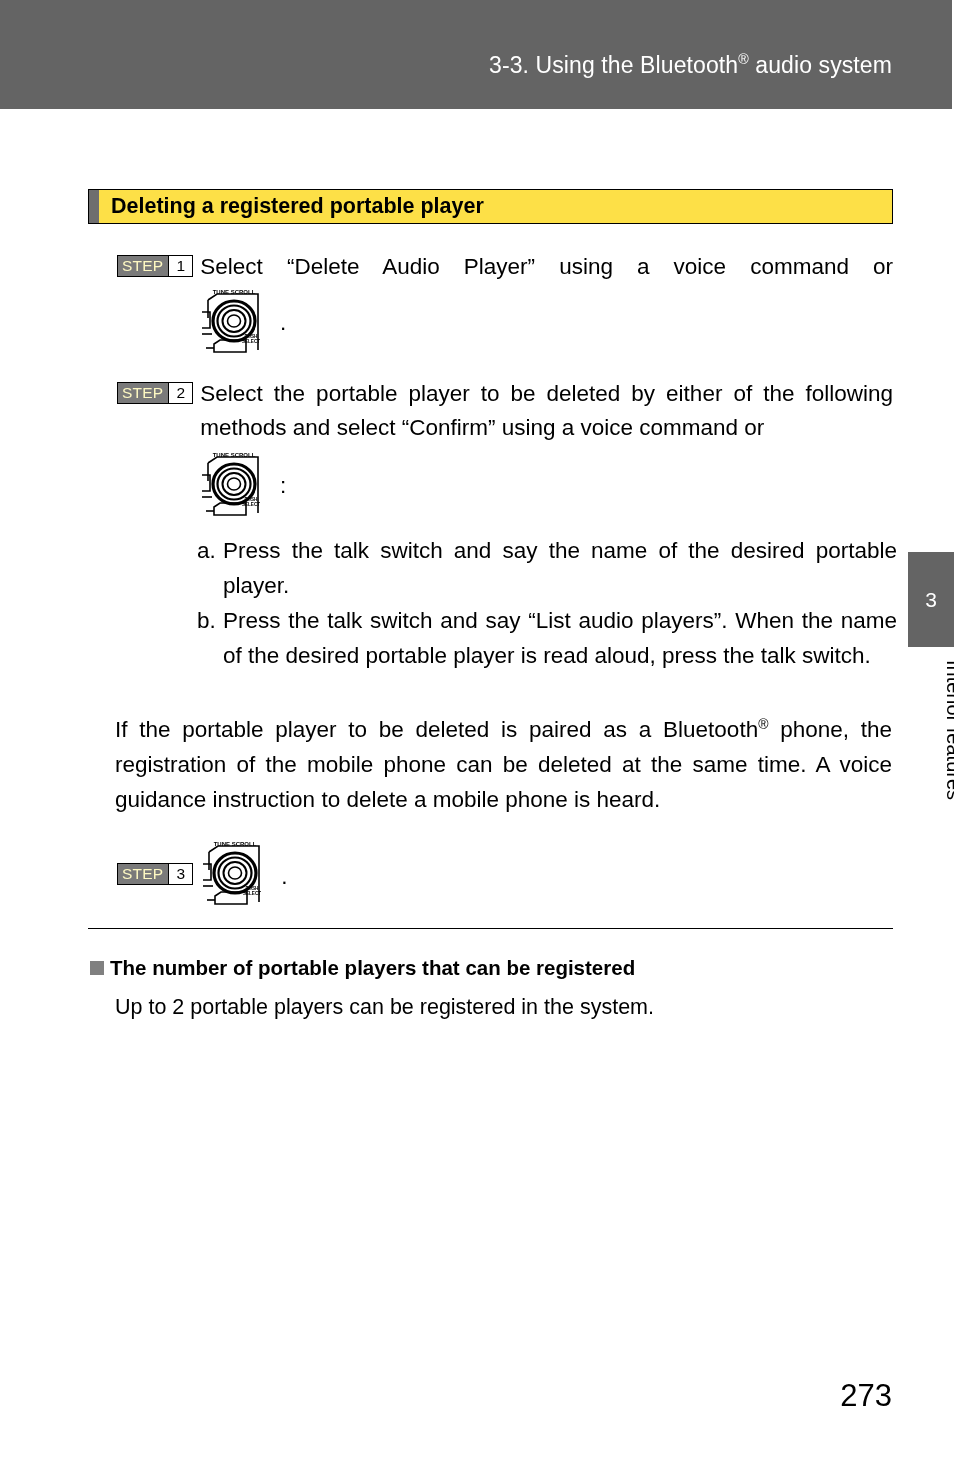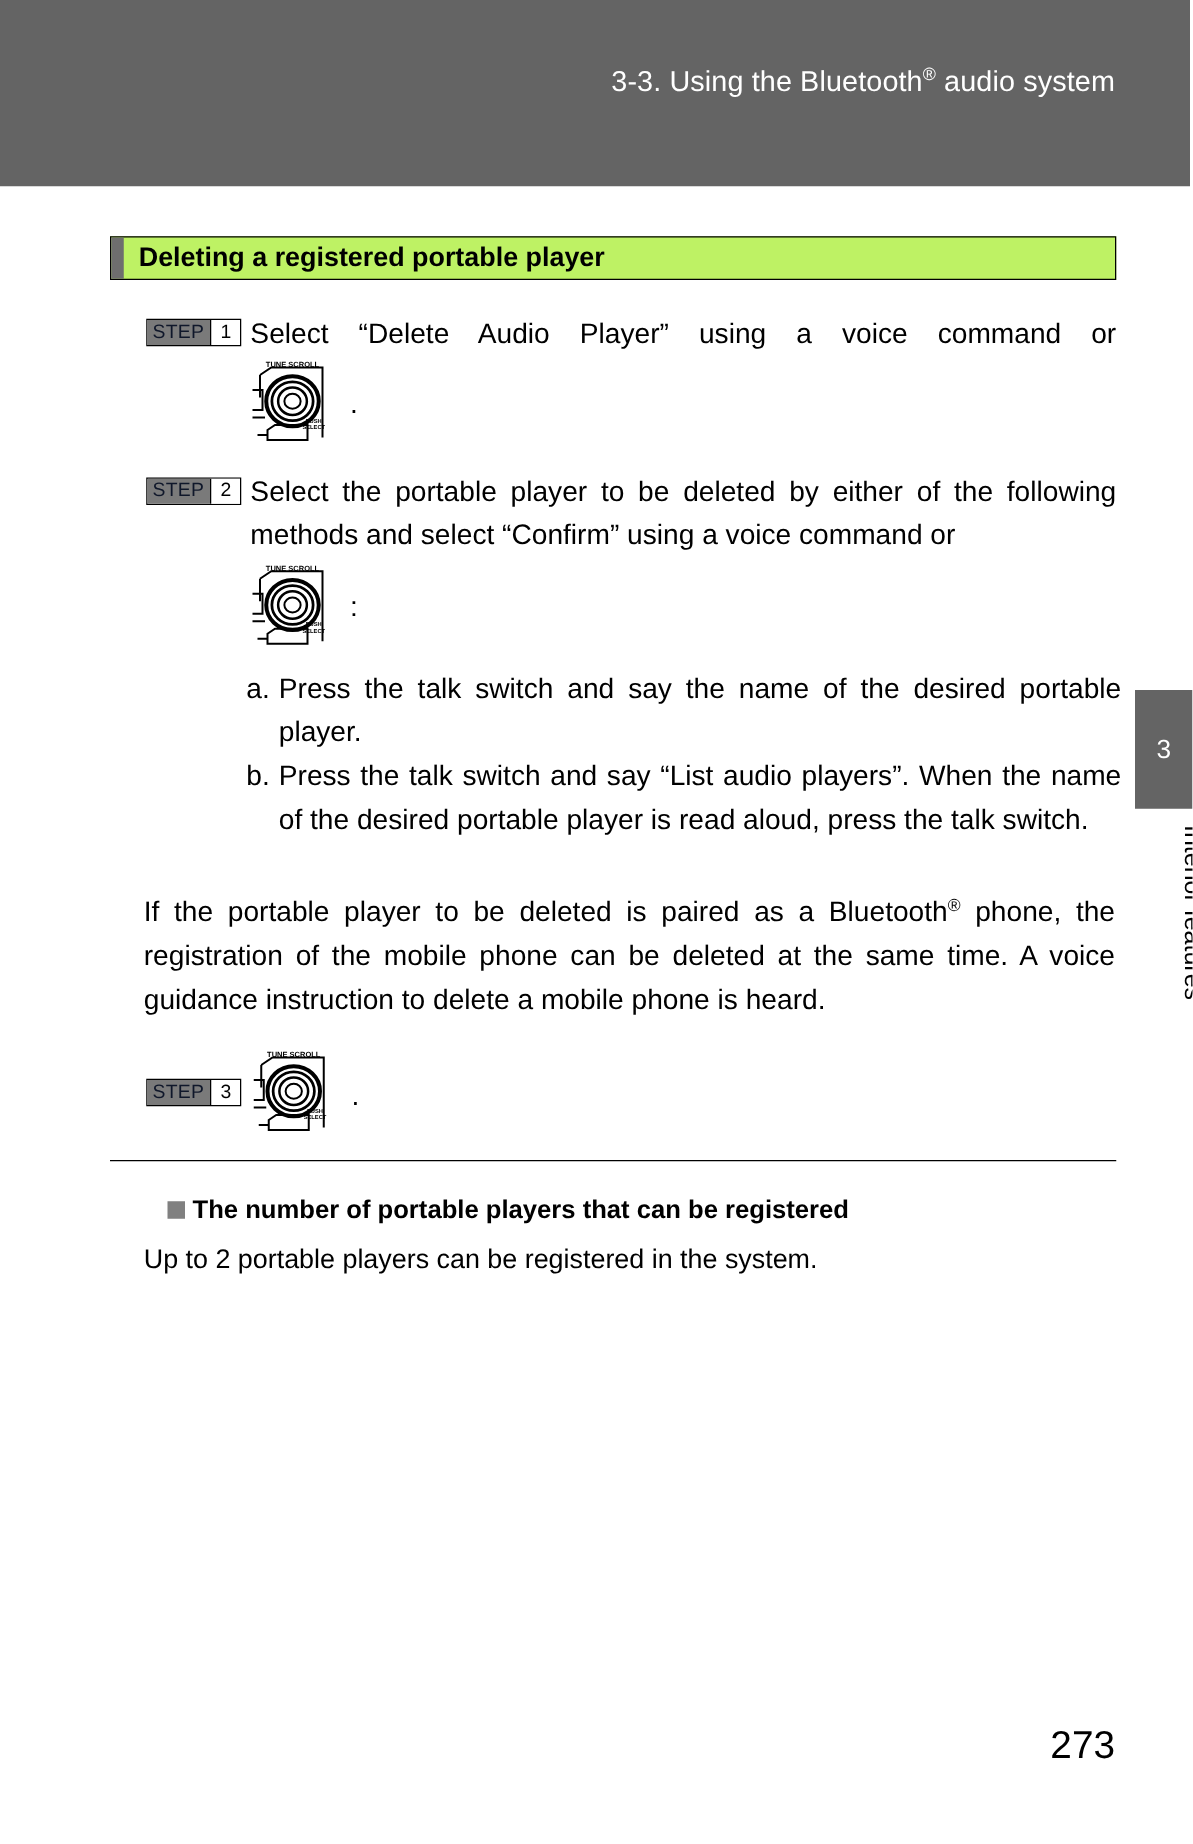--- a/index.html
+++ b/index.html
@@ -15,21 +15,21 @@
     color: #000000;
     overflow: hidden;
   }
 
   
   .header-band {
     position: absolute;
     left: 0;
     top: 0;
     width: 952px;
-    height: 149px;
+    height: 109px;
     background: #646464;
   }
   .header-title {
     position: absolute;
     right: 60px;
     top: 52px;
     color: #ffffff;
     font-size: 23px;
     letter-spacing: 0.1px;
     white-space: nowrap;
@@ -42,21 +42,21 @@
 
   
   .section-heading {
     position: absolute;
     left: 88px;
     top: 189px;
     width: 805px;
     height: 35px;
     border: 1.5px solid #000000;
     box-sizing: border-box;
-    background: #bef264;
+    background: #fde047;
   }
   .section-heading .bar {
     position: absolute;
     left: 0px;
     top: 0px;
     width: 10px;
     height: 100%;
     background: #6e6e6e;
   }
   .section-heading .heading-text {
@@ -85,21 +85,21 @@
     display: inline-flex;
     align-items: stretch;
     border: 1.4px solid #000000;
     height: 22px;
     box-sizing: border-box;
     flex: 0 0 auto;
     margin-top: 5px;
   }
   .step-badge .word {
     background: #7a7a7a;
-    color: #0f172a;
+    color: #fef9c3;
     font-size: 15.5px;
     line-height: 19.2px;
     padding: 0 5px 0 4px;
     letter-spacing: 0.2px;
   }
   .step-badge .num {
     background: #ffffff;
     color: #000000;
     font-size: 15.5px;
     line-height: 19.2px;
@@ -374,21 +374,21 @@
         <text x="55" y="50" font-family="'Liberation Sans', sans-serif" font-size="4.6" font-weight="bold" text-anchor="middle" fill="#000000">PUSH</text>
         <text x="55" y="55" font-family="'Liberation Sans', sans-serif" font-size="4.6" font-weight="bold" text-anchor="middle" fill="#000000">SELECT</text>
       </svg>
     </span>
     <span class="knob-after" style="margin-top:2px;">.</span>
   </div>
 </div>
 
 <div class="divider" style="top:928px;"></div>
 
-<div class="note-heading" style="top:956px;margin-left:44px;">
+<div class="note-heading" style="top:956px;">
   <div class="note-bullet"></div>
   <div class="note-heading-text">The number of portable players that can be registered</div>
 </div>
 <div class="note-body" style="top:995px;">Up to 2 portable players can be registered in the system.</div>
 
 <div class="side-tab-box">
   <div class="side-tab-num">3</div>
 </div>
 <div class="side-tab-label">
   <span>Interior features</span>

